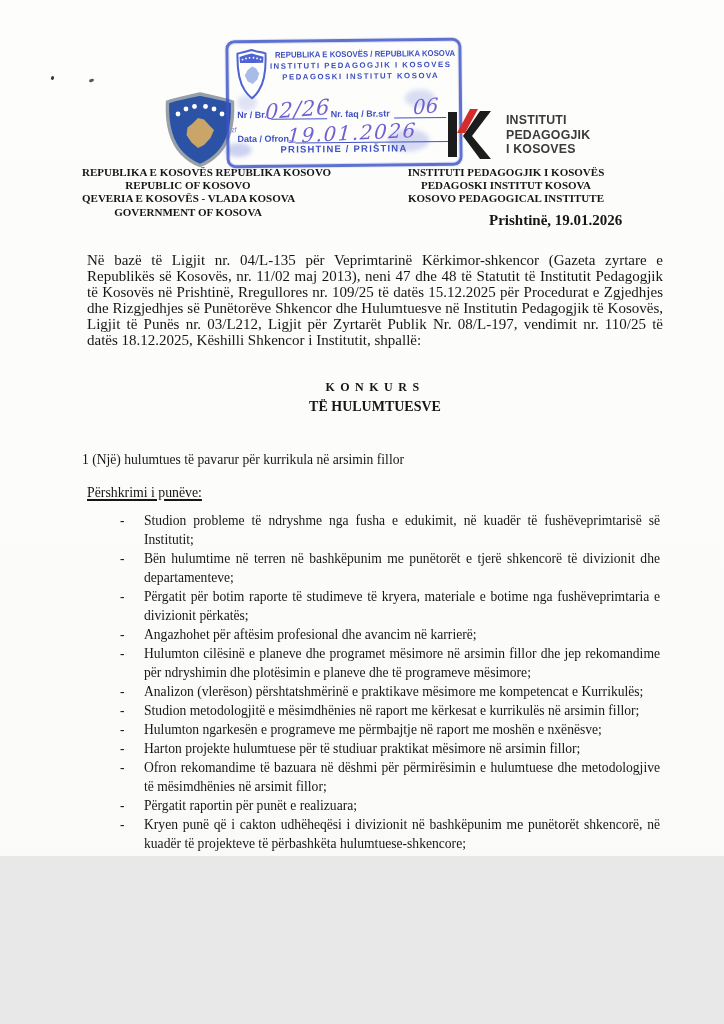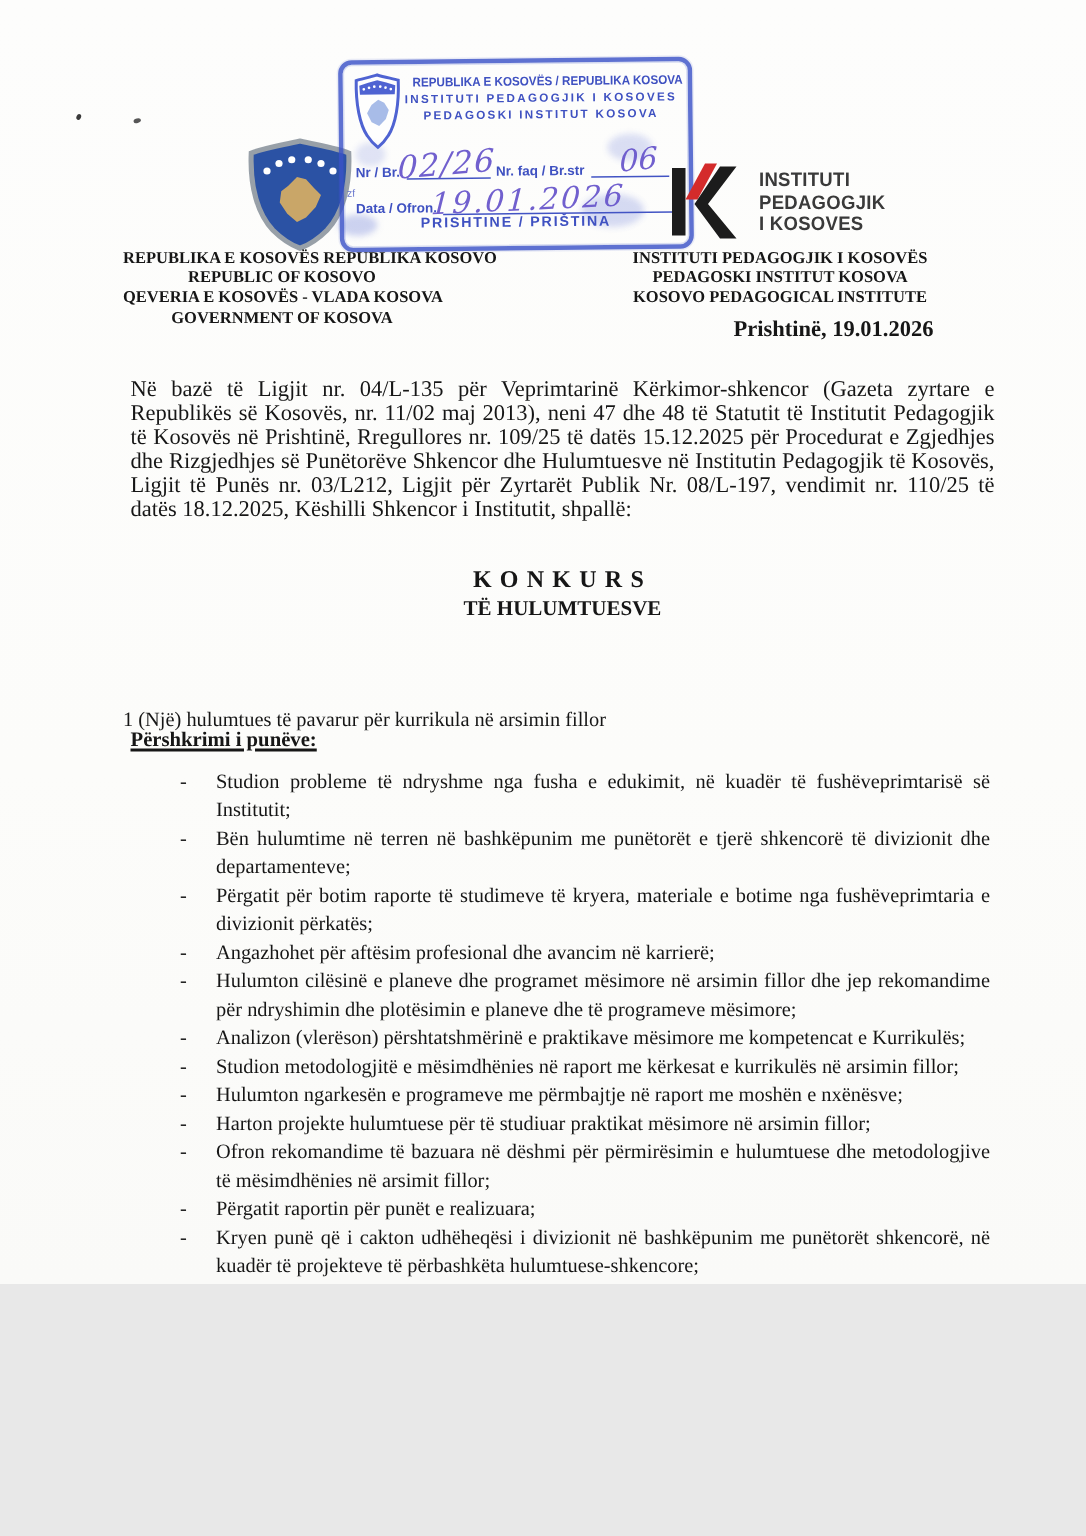--- a/index.html
+++ b/index.html
@@ -62,32 +62,32 @@
 
   
   .ipk{position:absolute;left:446px;top:107px;display:flex;align-items:flex-start;justify-content:center;}
   .ipk-icon{width:54px;height:54px;}
   .ipk-text{margin-left:6px;margin-top:6px;font-family:"Liberation Sans", sans-serif;font-weight:bold;
     font-size:13px;line-height:14.5px;color:#3a3a3a;letter-spacing:.2px;transform:scaleX(.95);transform-origin:left top;}
 
   
   .hdr{position:absolute;text-align:center;font-weight:bold;font-size:11px;line-height:13.2px;white-space:nowrap;}
   .hdr-left{left:82px;top:166px;width:212px;}
-  .hdr-right{left:415px;top:166px;width:210px;text-align:center;}
+  .hdr-right{left:401px;top:166px;width:210px;text-align:center;}
   .date-line{position:absolute;left:489px;top:212px;font-weight:bold;font-size:15px;white-space:nowrap;}
 
   
   .intro{position:absolute;left:87px;top:252px;width:576px;margin:0;
     font-size:15px;line-height:16px;text-align:justify;}
   .title-block{position:absolute;left:87px;top:377px;width:576px;text-align:center;font-weight:bold;}
-  .t1{font-size:16px;letter-spacing:5.5px;line-height:20px;}
+  .t1{font-size:12px;letter-spacing:5.5px;line-height:20px;}
   .t2{font-size:14px;line-height:20.5px;}
   .t3{font-size:14px;line-height:20.5px;}
-  .position-line{position:absolute;left:82px;top:472px;margin:0;font-size:13.6px;text-align:right;}
-  .duties-heading{position:absolute;left:87px;top:485px;margin:0;font-size:13.8px;font-weight:bold;
+  .position-line{position:absolute;left:82px;top:452px;margin:0;font-size:13.6px;text-align:right;}
+  .duties-heading{position:absolute;left:87px;top:485px;margin:0;font-size:13.8px;font-weight:normal;
     text-decoration:underline;text-decoration-thickness:1.5px;text-underline-offset:2px;}
   .duties{position:absolute;left:120px;top:511px;width:540px;margin:0;padding:0;list-style:none;
     font-size:13.6px;line-height:19px;}
   .duties li{display:flex;margin:0;}
   .duties .dash{flex:0 0 24px;}
   .duties .txt{flex:1;text-align:justify;}
 </style>
 </head>
 <body>
 

